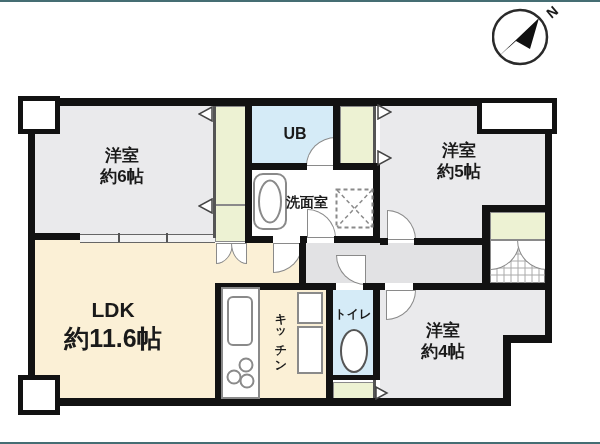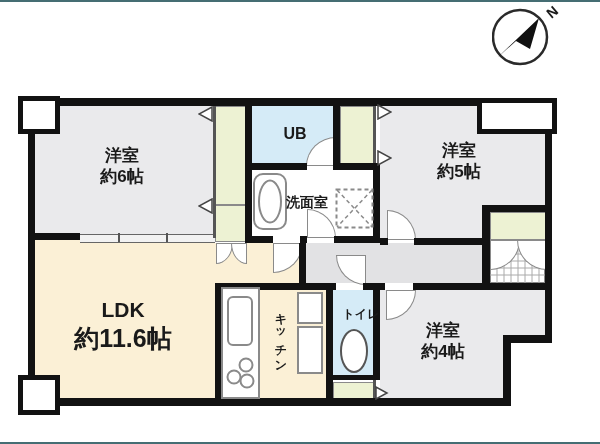--- a/index.html
+++ b/index.html
@@ -210,27 +210,27 @@
   <span class="sz">約6帖</span>
 </div>
 <div class="roomlabel" style="left:399px;top:140px;width:120px;">
   <span class="nm">洋室</span>
   <span class="sz">約5帖</span>
 </div>
 <div class="roomlabel" style="left:383px;top:320px;width:120px;">
   <span class="nm">洋室</span>
   <span class="sz">約4帖</span>
 </div>
-<div class="roomlabel big" style="left:63px;top:297px;width:120px;">
+<div class="roomlabel big" style="left:53px;top:297px;width:120px;">
   <span class="nm">LDK</span>
   <span class="sz">約11.6帖</span>
 </div>
 <div class="smalllabel" style="left:265px;top:125px;width:60px;font-size:16px;">UB</div>
 <div class="smalllabel" style="left:277px;top:194px;width:60px;font-size:14px;">洗面室</div>
-<div class="smalllabel" style="left:334px;top:306px;width:38px;font-size:12px;margin-left:8px;">トイレ</div>
+<div class="smalllabel" style="left:334px;top:306px;width:38px;font-size:12px;">トイレ</div>
 <div class="vertlabel" style="left:272px;top:305px;height:70px;">キッチン</div>
 
 <div class="fixture" style="left:492px;top:4px;">
   <svg width="72" height="66" xmlns="http://www.w3.org/2000/svg">
     <circle cx="28" cy="33" r="27" fill="#ffffff" stroke="#2a2a2a" stroke-width="2.5"></circle>
     <polygon points="47,14 5,54 24,37 38,45" fill="#111"></polygon>
   </svg>
 </div>
 <div class="smalllabel" style="left:547px;top:4px;font-size:14px;transform:rotate(-40deg);">N</div>
 

